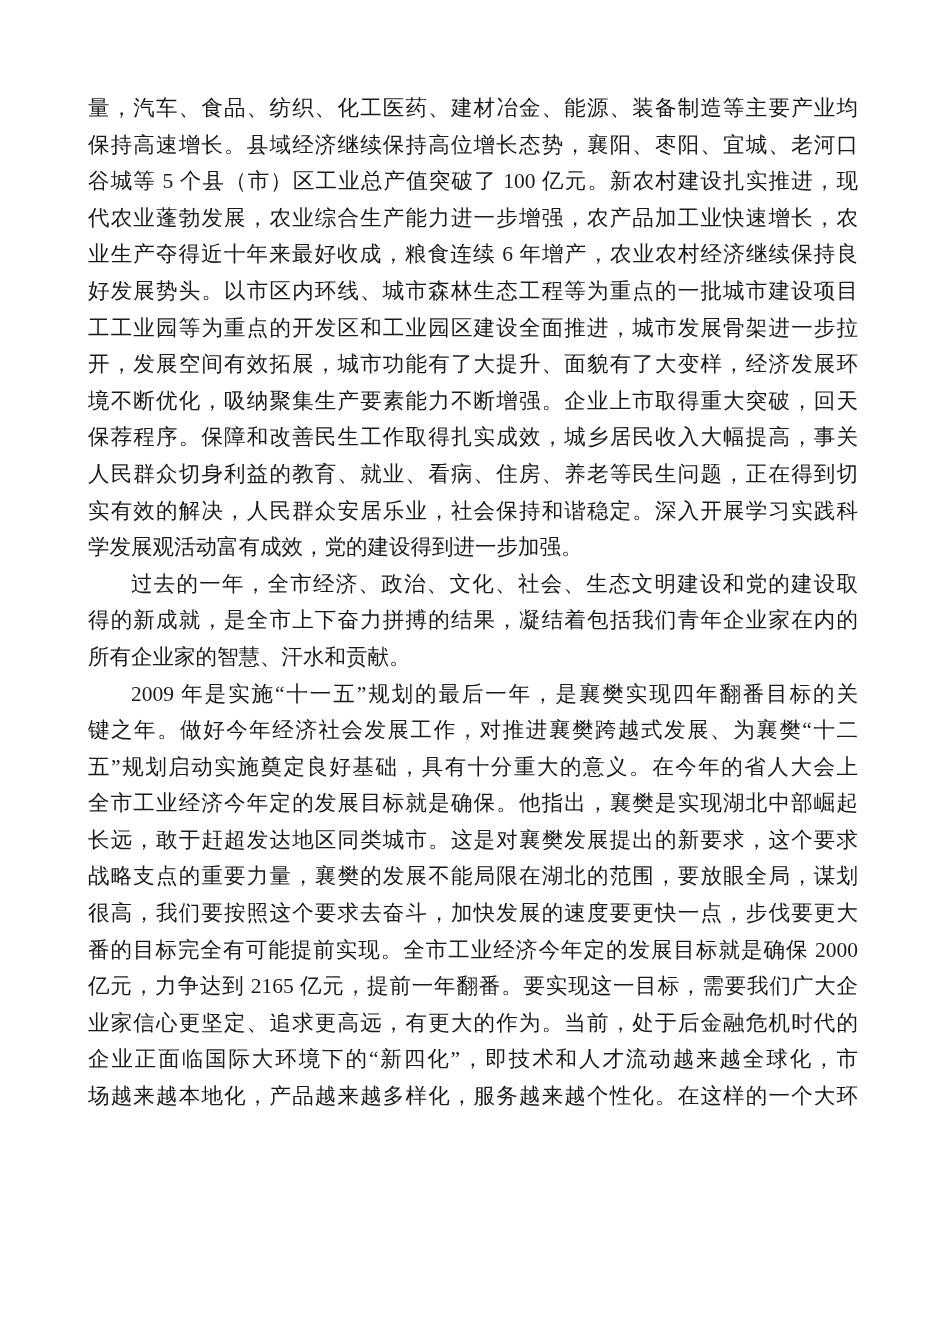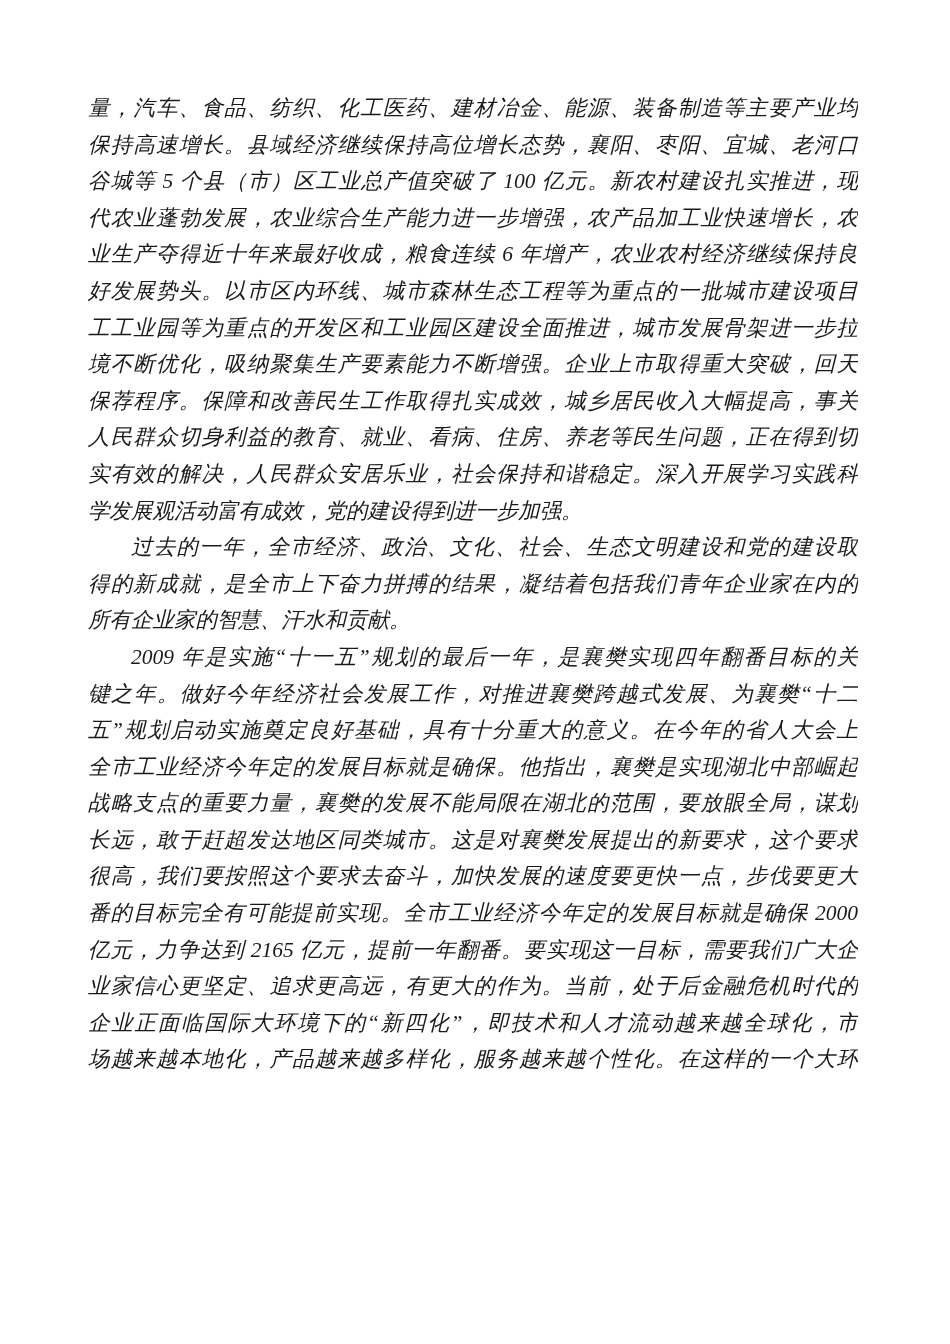--- a/index.html
+++ b/index.html
@@ -1,15 +1,15 @@
 <!DOCTYPE html>
 <html><head>
 <meta charset="utf-8">
 <style>
-  * { margin: 0; padding: 0; box-sizing: border-box; font-style: italic; }
+  * { margin: 0; padding: 0; box-sizing: border-box; }
   html, body { background: #ffffff; }
   body {
     width: 950px;
     height: 1344px;
     overflow: hidden;
     font-family: "Liberation Serif", "DejaVu Serif", serif;
     color: #1a1a1a;
   }
   .page {
     width: 950px;
@@ -48,40 +48,41 @@
   <div class="doc">
 
     <div class="para">
       <div class="line">量，汽车、食品、纺织、化工医药、建材冶金、能源、装备制造等主要产业均</div>
       <div class="line">保持高速增长。县域经济继续保持高位增长态势，襄阳、枣阳、宜城、老河口</div>
       <div class="line">谷城等 5 个县（市）区工业总产值突破了 100 亿元。新农村建设扎实推进，现</div>
       <div class="line">代农业蓬勃发展，农业综合生产能力进一步增强，农产品加工业快速增长，农</div>
       <div class="line">业生产夺得近十年来最好收成，粮食连续 6 年增产，农业农村经济继续保持良</div>
       <div class="line">好发展势头。以市区内环线、城市森林生态工程等为重点的一批城市建设项目</div>
       <div class="line">工工业园等为重点的开发区和工业园区建设全面推进，城市发展骨架进一步拉</div>
+      <div class="line">开，发展空间有效拓展，城市功能有了大提升、面貌有了大变样，经济发展环</div>
       <div class="line">境不断优化，吸纳聚集生产要素能力不断增强。企业上市取得重大突破，回天</div>
       <div class="line">保荐程序。保障和改善民生工作取得扎实成效，城乡居民收入大幅提高，事关</div>
       <div class="line">人民群众切身利益的教育、就业、看病、住房、养老等民生问题，正在得到切</div>
       <div class="line">实有效的解决，人民群众安居乐业，社会保持和谐稳定。深入开展学习实践科</div>
       <div class="line plain">学发展观活动富有成效，党的建设得到进一步加强。</div>
     </div>
 
     <div class="para">
       <div class="line indent">过去的一年，全市经济、政治、文化、社会、生态文明建设和党的建设取</div>
       <div class="line">得的新成就，是全市上下奋力拼搏的结果，凝结着包括我们青年企业家在内的</div>
       <div class="line plain">所有企业家的智慧、汗水和贡献。</div>
     </div>
 
     <div class="para">
       <div class="line indent">2009 年是实施“十一五”规划的最后一年，是襄樊实现四年翻番目标的关</div>
       <div class="line">键之年。做好今年经济社会发展工作，对推进襄樊跨越式发展、为襄樊“十二</div>
       <div class="line">五”规划启动实施奠定良好基础，具有十分重大的意义。在今年的省人大会上</div>
       <div class="line">全市工业经济今年定的发展目标就是确保。他指出，襄樊是实现湖北中部崛起</div>
+      <div class="line">长远，敢于赶超发达地区同类城市。这是对襄樊发展提出的新要求，这个要求</div>
       <div class="line">战略支点的重要力量，襄樊的发展不能局限在湖北的范围，要放眼全局，谋划</div>
-      <div class="line">长远，敢于赶超发达地区同类城市。这是对襄樊发展提出的新要求，这个要求</div>
       <div class="line">很高，我们要按照这个要求去奋斗，加快发展的速度要更快一点，步伐要更大</div>
       <div class="line">番的目标完全有可能提前实现。全市工业经济今年定的发展目标就是确保 2000</div>
       <div class="line">亿元，力争达到 2165 亿元，提前一年翻番。要实现这一目标，需要我们广大企</div>
       <div class="line">业家信心更坚定、追求更高远，有更大的作为。当前，处于后金融危机时代的</div>
       <div class="line">企业正面临国际大环境下的“新四化”，即技术和人才流动越来越全球化，市</div>
       <div class="line">场越来越本地化，产品越来越多样化，服务越来越个性化。在这样的一个大环</div>
     </div>
 
   </div>
 </div>

